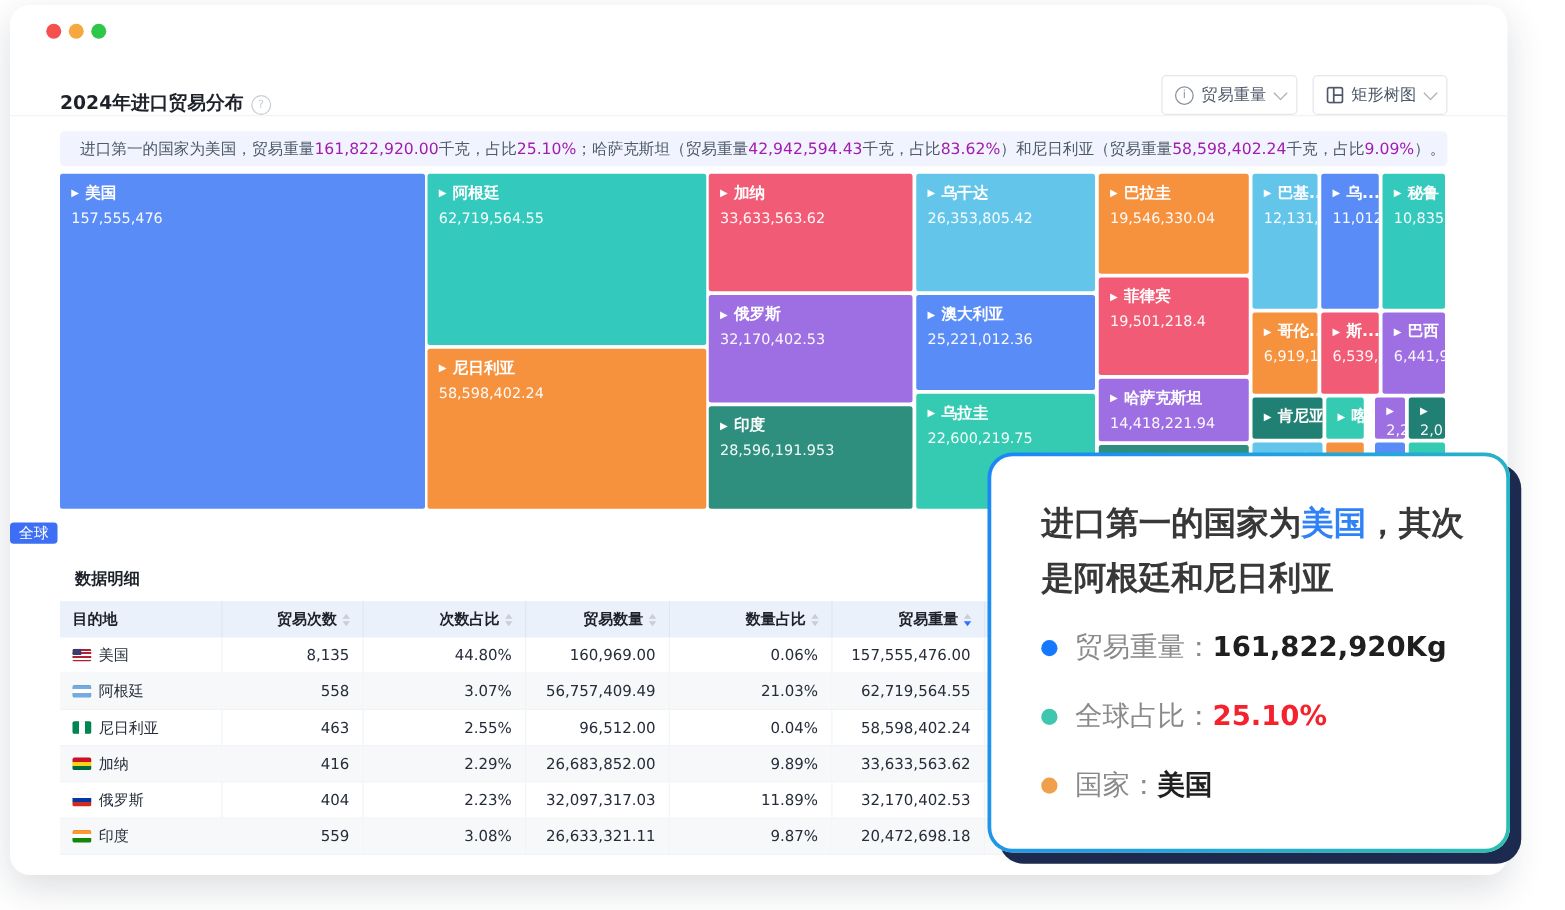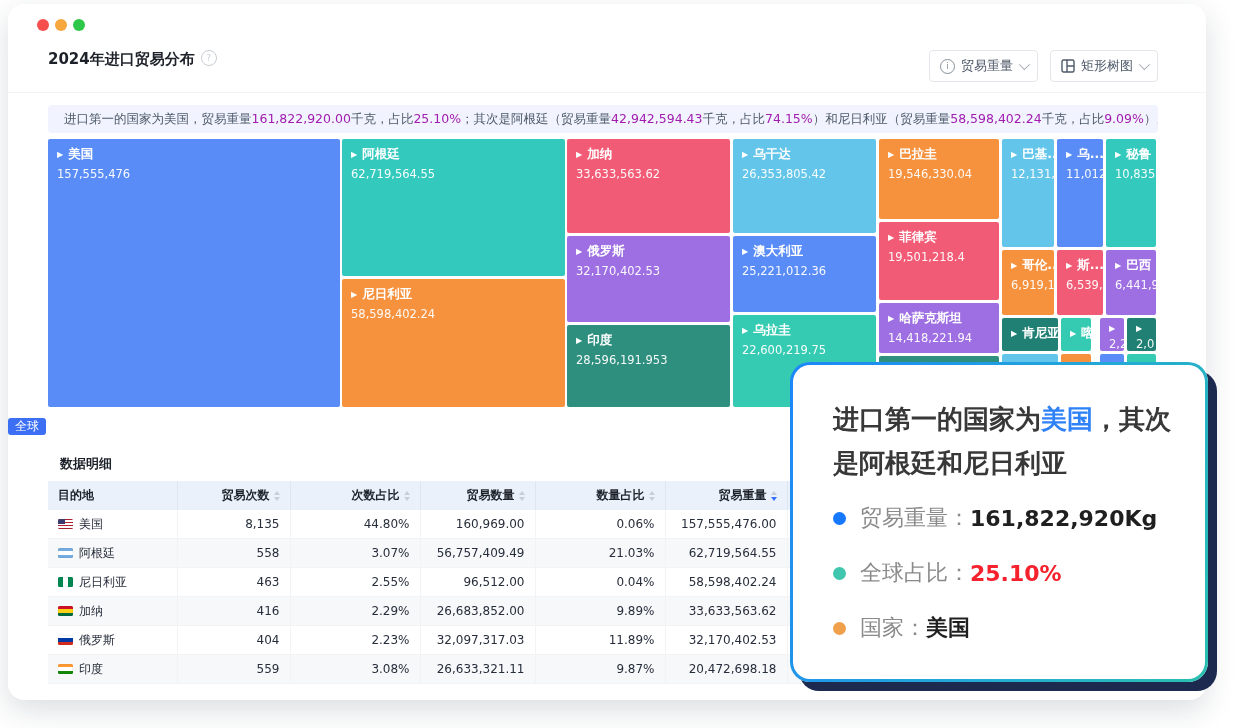--- a/index.html
+++ b/index.html
@@ -4,21 +4,21 @@
 <style>
   html,body{margin:0;padding:0;width:1252px;height:728px;background:#fff;overflow:hidden;
     font-family:"DejaVu Sans","Liberation Sans",sans-serif;}
   .card{position:absolute;left:8px;top:4px;width:1198px;height:696px;background:#fff;
     border-radius:16px;box-shadow:0 10px 30px rgba(31,45,61,.16);overflow:hidden;}
   
   .traffic{position:absolute;top:15px;left:29px;display:flex;gap:6px;}
   .traffic .dot{width:12px;height:12px;border-radius:50%;}
   .dot.red{background:#F5504E}.dot.yellow{background:#F6A73D}.dot.green{background:#2FC749}
   
-  .header{display:flex;align-items:flex-start;height:42px;margin-top:46px;padding:0 48px 0 40px;
+  .header{display:flex;align-items:flex-end;height:42px;margin-top:46px;padding:0 48px 0 40px;
     border-bottom:1px solid #F2F3F5;}
   .page-title{font-size:15px;font-weight:700;color:#1D2129;}
   .info-circle{display:inline-flex;align-items:center;justify-content:center;width:14px;height:14px;
     border:1px solid #C9CDD4;border-radius:50%;color:#C9CDD4;font-size:9px;font-style:normal;
     margin-left:6px;line-height:1;}
   .hbtns{margin-left:auto;display:flex;gap:12px;}
   .hbtn{display:flex;align-items:center;gap:6px;height:30px;padding:0 10px;border:1px solid #E5E6EB;
     border-radius:4px;background:#fff;font-size:13px;color:#4E5969;cursor:pointer;}
   .hbtn .info-circle{margin-left:0;border-color:#86909C;color:#86909C;width:13px;height:13px;}
   .chev{width:7px;height:7px;border-right:1.5px solid #A9AEB8;border-bottom:1.5px solid #A9AEB8;
@@ -105,21 +105,21 @@
           <rect x="1" y="1" width="12" height="12" rx="1.5" fill="none" stroke="#4E5969" stroke-width="1.4"></rect>
           <line x1="6" y1="1" x2="6" y2="13" stroke="#4E5969" stroke-width="1.4"></line>
           <line x1="6" y1="7" x2="13" y2="7" stroke="#4E5969" stroke-width="1.4"></line>
         </svg>
         <span>矩形树图</span>
         <i class="chev"></i>
       </div>
     </div>
   </div>
 
-  <div class="summary"><span>进口第一的国家为美国，贸易重量</span><span class="hl">161,822,920.00</span><span>千克，占比</span><span class="hl">25.10%</span><span>；其次是阿根廷（贸易重量</span><span class="hl">42,942,594.43</span><span>千克，占比</span><span class="hl">74.15%</span><span>）和尼日利亚（贸易重量</span><span class="hl">58,598,402.24</span><span>千克，占比</span><span class="hl">9.09%</span><span>）。</span></div>
+  <div class="summary"><span>进口第一的国家为美国，贸易重量</span><span class="hl">161,822,920.00</span><span>千克，占比</span><span class="hl">25.10%</span><span>；哈萨克斯坦（贸易重量</span><span class="hl">42,942,594.43</span><span>千克，占比</span><span class="hl">83.62%</span><span>）和尼日利亚（贸易重量</span><span class="hl">58,598,402.24</span><span>千克，占比</span><span class="hl">9.09%</span><span>）。</span></div>
 
   <div class="treemap">
       <div class="tm-cell" style="left: 0px; top: 0px; width: 292px; height: 268px; background: rgb(89, 140, 246);">
         <div class="tm-name">
           <span class="tm-arrow">▶</span>
           <span>美国</span>
         </div>
         <div class="tm-val">157,555,476</div>
       </div>
       <div class="tm-cell" style="left: 294px; top: 0px; width: 223px; height: 137px; background: rgb(51, 201, 189);">

